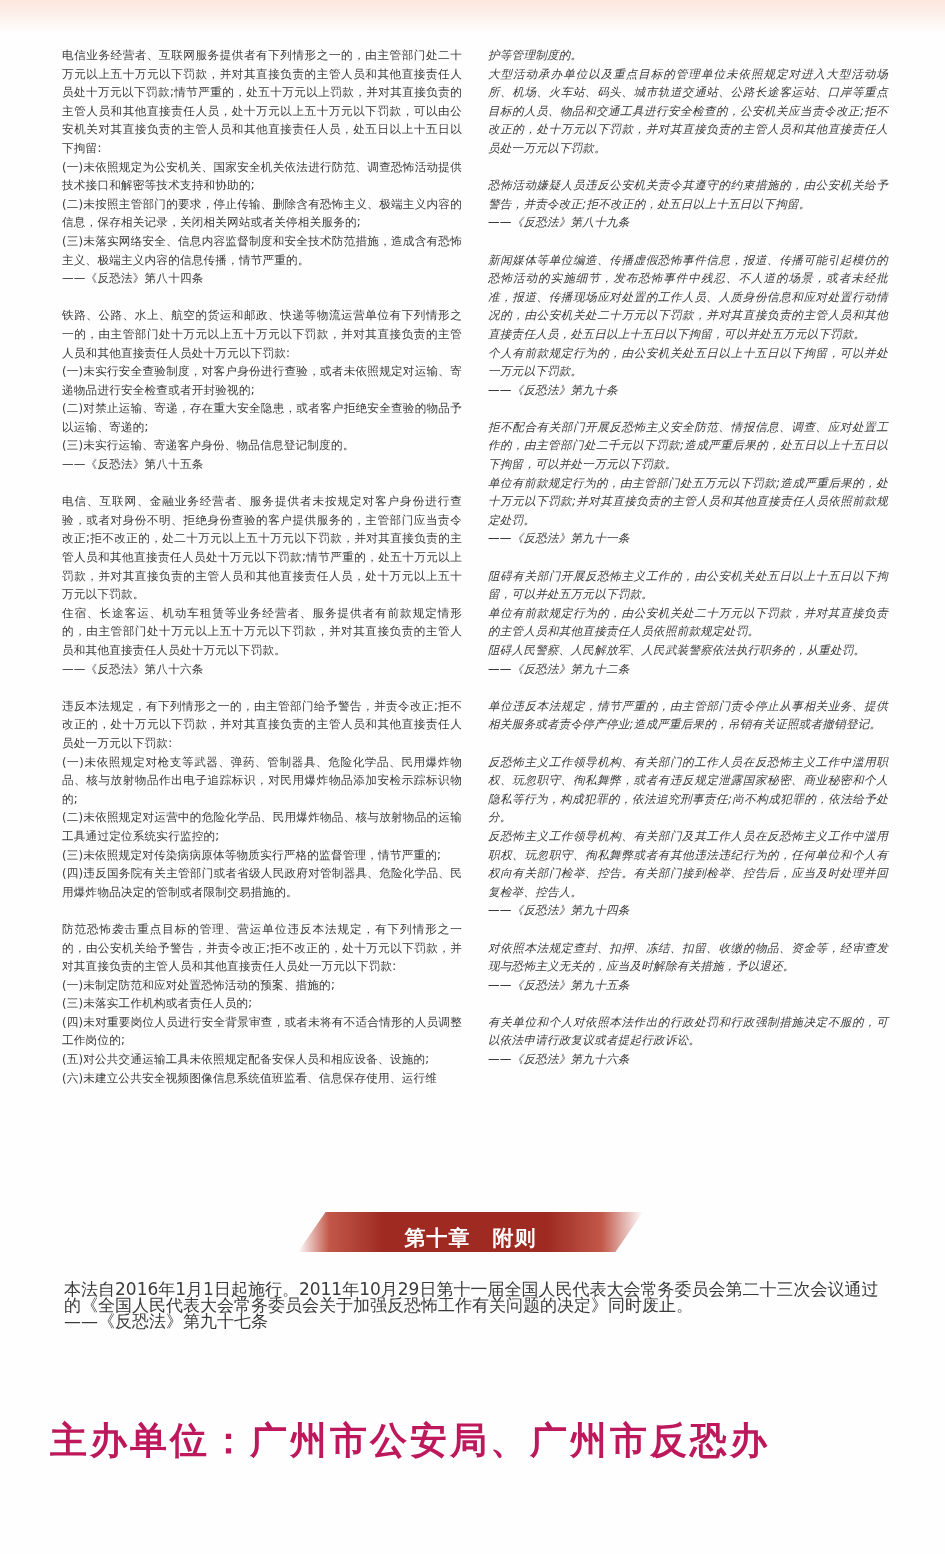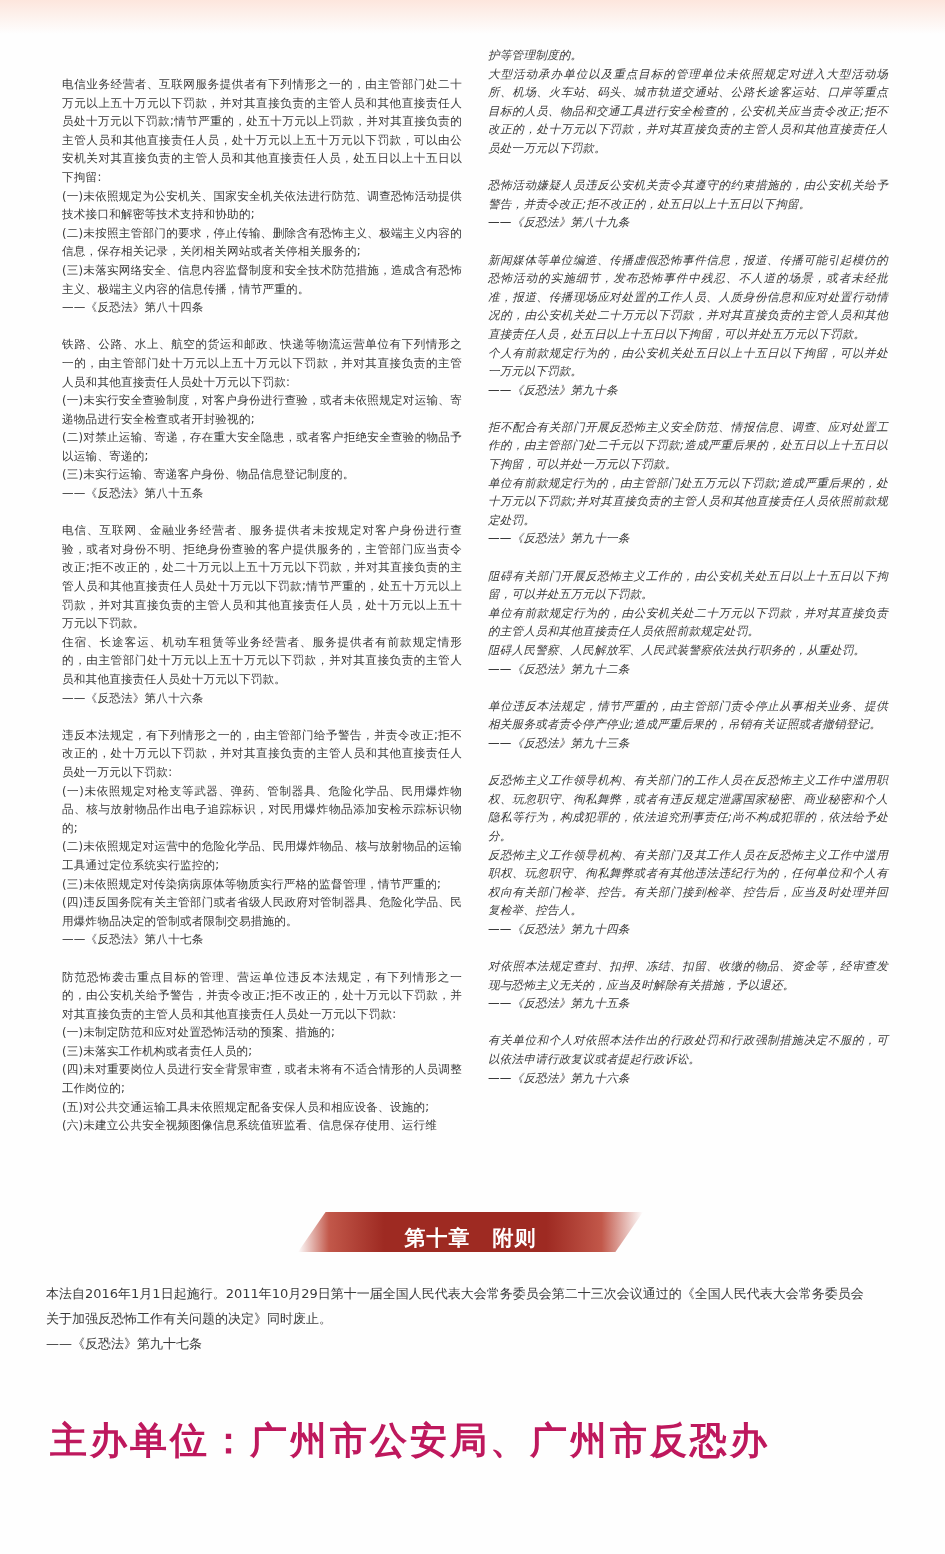--- a/index.html
+++ b/index.html
@@ -10,39 +10,39 @@
   }
   .top-fade {
     position:absolute; left:0; top:0; width:945px; height:34px;
     background:linear-gradient(to bottom, #fde6dd 0%, #fdf1ec 45%, #fefefe 100%);
   }
   .col {
     position:absolute; top:46px; width:400px;
     font-size:11.6px; line-height:18.6px; color:#3a3a3a;
     letter-spacing:0.2px;
   }
-  .col.left { left:62px;margin-top:29px; }
+  .col.left { left:62px; }
   .col.right { left:488px;font-style:italic; }
   .section { margin-bottom:18.6px; }
   .section p { margin:0; text-align:justify; text-justify:inter-character; }
   .cite { margin:0; color:#3a3a3a; }
   .chapter-banner {
     position:absolute; left:298px; top:1212px; width:345px; height:40px;
     clip-path: polygon(8% 0, 100% 0, 92% 100%, 0 100%);
     background:linear-gradient(to right, rgba(255,255,255,0) 0%, #c2584a 9%, #9e2a22 25%, #9e2a22 72%, #c2584a 88%, rgba(255,255,255,0) 100%);
     display:flex; align-items:flex-end; justify-content:center;
   }
   .chapter-title {
     color:#ffffff; font-weight:bold; font-size:21px; letter-spacing:1px;
     white-space:pre;
     font-family:"DejaVu Sans","Liberation Sans",sans-serif;
   }
   .appendix {
-    position:absolute; left:46px; top:1281px; width:820px;
-    font-size:13px; line-height:25px; color:#3a3a3a;
+    position:absolute; left:64px; top:1281px; width:820px;
+    font-size:17px; line-height:16px; color:#3a3a3a;
   }
   .appendix p { margin:0; }
   .sponsor {
     position:absolute; left:50px; top:1416px; width:860px;
     font-size:37px; font-weight:bold; color:#be185d; letter-spacing:3px;
     font-family:"DejaVu Sans","Liberation Sans",sans-serif;
     white-space:nowrap;
   }
 </style>
 </head>
@@ -69,21 +69,20 @@
     <p>电信、互联网、金融业务经营者、服务提供者未按规定对客户身份进行查验，或者对身份不明、拒绝身份查验的客户提供服务的，主管部门应当责令改正;拒不改正的，处二十万元以上五十万元以下罚款，并对其直接负责的主管人员和其他直接责任人员处十万元以下罚款;情节严重的，处五十万元以上罚款，并对其直接负责的主管人员和其他直接责任人员，处十万元以上五十万元以下罚款。</p>
     <p>住宿、长途客运、机动车租赁等业务经营者、服务提供者有前款规定情形的，由主管部门处十万元以上五十万元以下罚款，并对其直接负责的主管人员和其他直接责任人员处十万元以下罚款。</p>
     <p class="cite">——《反恐法》第八十六条</p>
   </div>
   <div class="section">
     <p>违反本法规定，有下列情形之一的，由主管部门给予警告，并责令改正;拒不改正的，处十万元以下罚款，并对其直接负责的主管人员和其他直接责任人员处一万元以下罚款:</p>
     <p>(一)未依照规定对枪支等武器、弹药、管制器具、危险化学品、民用爆炸物品、核与放射物品作出电子追踪标识，对民用爆炸物品添加安检示踪标识物的;</p>
     <p>(二)未依照规定对运营中的危险化学品、民用爆炸物品、核与放射物品的运输工具通过定位系统实行监控的;</p>
     <p>(三)未依照规定对传染病病原体等物质实行严格的监督管理，情节严重的;</p>
     <p>(四)违反国务院有关主管部门或者省级人民政府对管制器具、危险化学品、民用爆炸物品决定的管制或者限制交易措施的。</p>
-    <p class="cite">——《反恐法》第八十七条</p>
   </div>
   <div class="section">
     <p>防范恐怖袭击重点目标的管理、营运单位违反本法规定，有下列情形之一的，由公安机关给予警告，并责令改正;拒不改正的，处十万元以下罚款，并对其直接负责的主管人员和其他直接责任人员处一万元以下罚款:</p>
     <p>(一)未制定防范和应对处置恐怖活动的预案、措施的;</p>
     <p>(三)未落实工作机构或者责任人员的;</p>
     <p>(四)未对重要岗位人员进行安全背景审查，或者未将有不适合情形的人员调整工作岗位的;</p>
     <p>(五)对公共交通运输工具未依照规定配备安保人员和相应设备、设施的;</p>
     <p>(六)未建立公共安全视频图像信息系统值班监看、信息保存使用、运行维</p>
   </div>
 </div>
@@ -108,21 +107,20 @@
     <p class="cite">——《反恐法》第九十一条</p>
   </div>
   <div class="section">
     <p>阻碍有关部门开展反恐怖主义工作的，由公安机关处五日以上十五日以下拘留，可以并处五万元以下罚款。</p>
     <p>单位有前款规定行为的，由公安机关处二十万元以下罚款，并对其直接负责的主管人员和其他直接责任人员依照前款规定处罚。</p>
     <p>阻碍人民警察、人民解放军、人民武装警察依法执行职务的，从重处罚。</p>
     <p class="cite">——《反恐法》第九十二条</p>
   </div>
   <div class="section">
     <p>单位违反本法规定，情节严重的，由主管部门责令停止从事相关业务、提供相关服务或者责令停产停业;造成严重后果的，吊销有关证照或者撤销登记。</p>
-    <p class="cite">——《反恐法》第九十三条</p>
   </div>
   <div class="section">
     <p>反恐怖主义工作领导机构、有关部门的工作人员在反恐怖主义工作中滥用职权、玩忽职守、徇私舞弊，或者有违反规定泄露国家秘密、商业秘密和个人隐私等行为，构成犯罪的，依法追究刑事责任;尚不构成犯罪的，依法给予处分。</p>
     <p>反恐怖主义工作领导机构、有关部门及其工作人员在反恐怖主义工作中滥用职权、玩忽职守、徇私舞弊或者有其他违法违纪行为的，任何单位和个人有权向有关部门检举、控告。有关部门接到检举、控告后，应当及时处理并回复检举、控告人。</p>
     <p class="cite">——《反恐法》第九十四条</p>
   </div>
   <div class="section">
     <p>对依照本法规定查封、扣押、冻结、扣留、收缴的物品、资金等，经审查发现与恐怖主义无关的，应当及时解除有关措施，予以退还。</p>
     <p class="cite">——《反恐法》第九十五条</p>
   </div>

